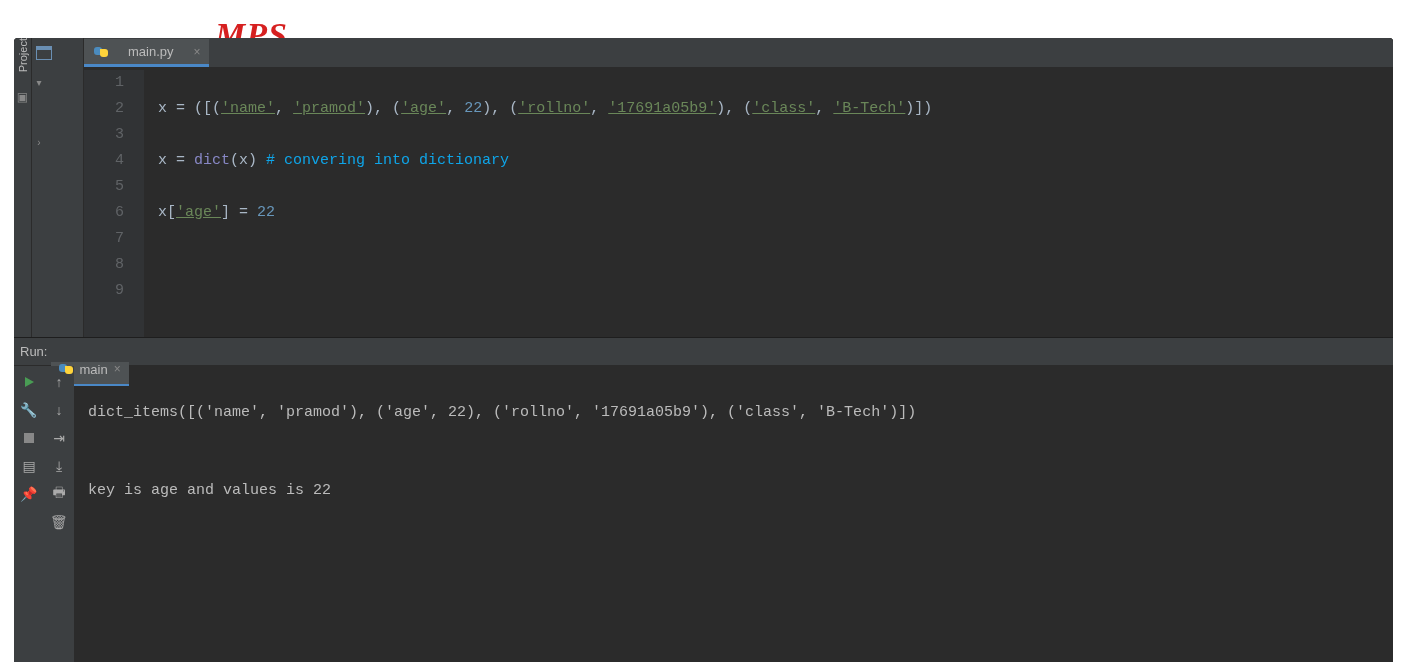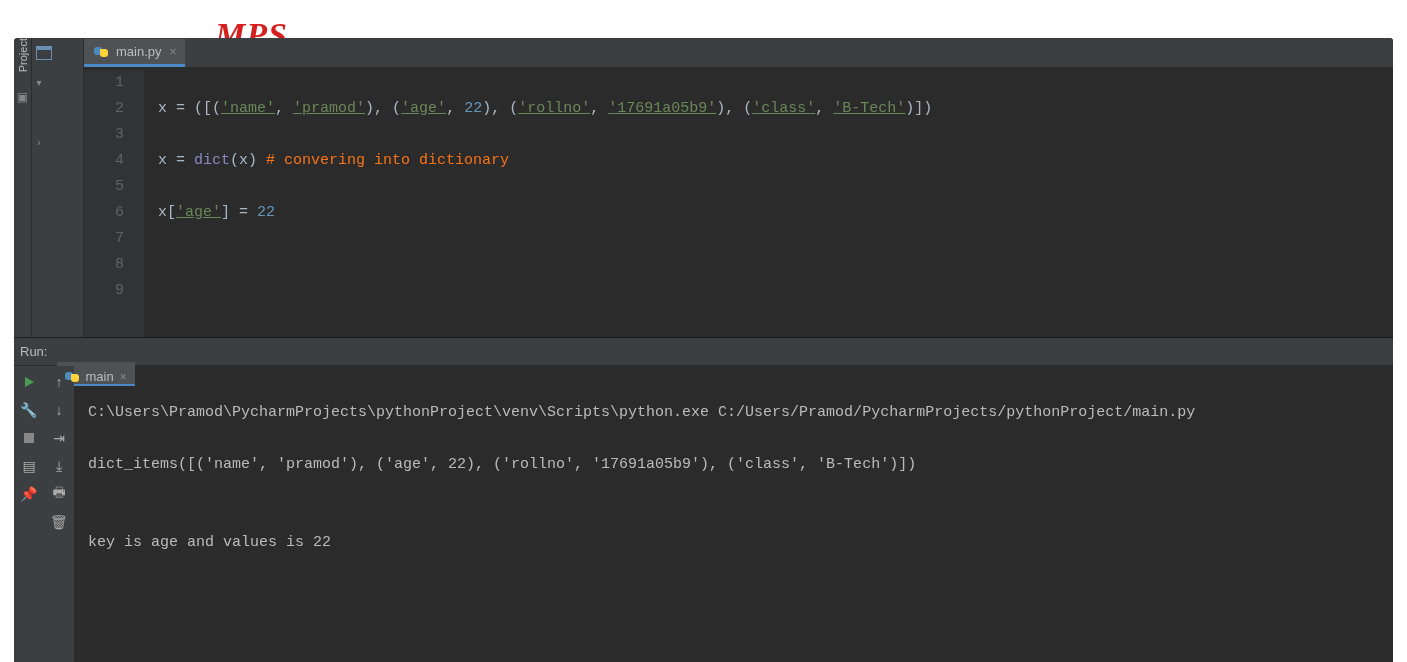--- a/index.html
+++ b/index.html
@@ -119,21 +119,21 @@
   background: #3c3f41;
   display: flex;
   align-items: flex-end;
   border-bottom: 1px solid #2b2b2b;
 }
 .tab {
   height: 28px;
   padding: 0 8px 0 10px;
   display: flex;
   align-items: center;
-  gap: 8px;
+  gap: 20px;
   background: #4e5254;
   color: #bbbbbb;
   font-size: 13px;
   border-bottom: 3px solid #4a88c7;
   cursor: pointer;
 }
 .py-icon {
   width: 14px;
   height: 14px;
   display: inline-block;
@@ -187,44 +187,44 @@
   color: #a9b7c6;
   white-space: pre;
   position: relative;
 }
 
 .c-local { color: #a9b7c6; }
 .c-op { color: #a9b7c6; }
 .c-str { color: #6a8759; text-decoration: underline; }
 .c-num { color: #6897bb; }
 .c-builtin { color: #8888c6; }
-.c-cmt { color: #f97316; margin-top: 35px; }
+.c-cmt { color: #0ea5e9; margin-top: 35px; }
 
 .bottom-section {
   flex: 1;
   display: flex;
   flex-direction: column;
   background: #2b2b2b;
 }
 .run-tab-bar {
   height: 28px;
   background: #3c3f41;
   display: flex;
   align-items: center;
   padding-left: 6px;
-  gap: 10px;
+  gap: 4px;
   border-bottom: 1px solid #2b2b2b;
 }
 .run-label {
   color: #bbbbbb;
   font-size: 13px;
 }
 .run-tab {
   display: flex;
-  align-items: flex-end;
+  align-items: flex-start;
   gap: 6px;
   height: 24px;
   padding: 0 8px;
   background: #4e5254;
   color: #bbbbbb;
   font-size: 13px;
   border-bottom: 2px solid #4a88c7;
   cursor: pointer;
   margin-top: 44px;
 }
@@ -368,21 +368,20 @@
       </div>
       <div class="run-toolbar-right">
         <span class="tb-icon">↑</span>
         <span class="tb-icon">↓</span>
         <span class="tb-icon">⇥</span>
         <span class="tb-icon">⤓</span>
         <span class="tb-icon">🖶</span>
         <span class="tb-icon">🗑</span>
       </div>
       <div class="console">
-<div>C:\Users\Pramod\PycharmProjects\pythonProject\venv\Scripts\python.exe C:/Users/Pramod/PycharmProjects/pythonProject/main.py</div>
 <div>dict_items([('name', 'pramod'), ('age', 22), ('rollno', '17691a05b9'), ('class', 'B-Tech')])</div>
 <div></div>
 <div>key is age and values is 22</div>
 
 <div></div>
 
       </div>
     </div>
   </div>
 

